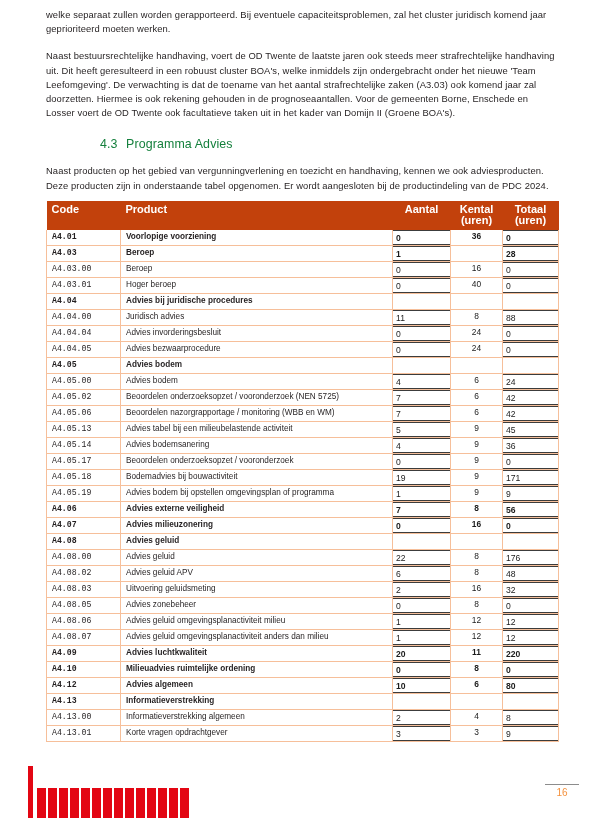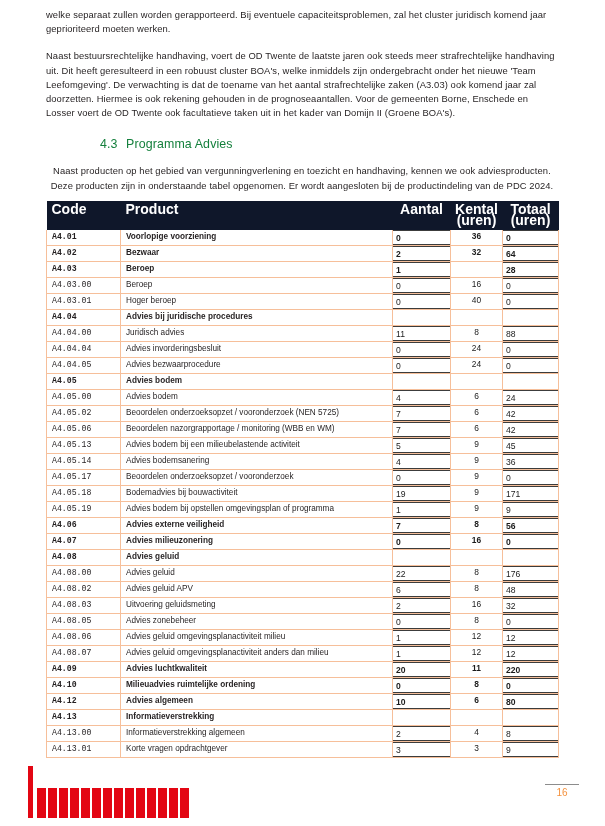--- a/index.html
+++ b/index.html
@@ -32,21 +32,21 @@
     width: 512px;
   }
   p.para {
     margin: 0 0 13px 0;
     font-size: 9.4px;
     line-height: 14.2px;
     text-align: left;
     color: #231f20;
     letter-spacing: 0.01em;
   }
-  p.para.tight { margin-bottom: 0; text-align: center; }
+  p.para.tight { margin-bottom: 0; }
 
   
   .heading {
     margin: 17px 0 12px 0;
     padding-left: 54px;
     font-size: 12.4px;
     line-height: 15px;
     color: #15803d;
     font-weight: 400;
     letter-spacing: 0.01em;
@@ -64,24 +64,24 @@
     table-layout: fixed;
     font-size: 8.2px;
   }
   table.prodtable col.c-code    { width: 74px; }
   table.prodtable col.c-product { width: 272px; }
   table.prodtable col.c-aantal  { width: 58px; }
   table.prodtable col.c-kental  { width: 52px; }
   table.prodtable col.c-totaal  { width: 56px; }
 
   thead th {
-    background: #0f172a;
+    background: #c2410c;
     color: #ffffff;
     font-weight: bold;
-    font-size: 14px;
+    font-size: 11px;
     padding: 3px 5px 4px 5px;
     text-align: left;
     vertical-align: top;
     line-height: 11px;
     border: none;
     margin-left: 25px;
   }
   thead th.num-head {
     text-align: center;
     padding-left: 2px;
@@ -226,31 +226,20 @@
             <td class="product">Voorlopige voorziening</td>
             <td class="boxed">
               <span class="fieldbox">0</span>
             </td>
             <td class="kental">36</td>
             <td class="boxed">
               <span class="fieldbox">0</span>
             </td>
           </tr>
           <tr class="group">
-            <td class="code">A4.02</td>
-            <td class="product">Bezwaar</td>
-            <td class="boxed">
-              <span class="fieldbox">2</span>
-            </td>
-            <td class="kental">32</td>
-            <td class="boxed">
-              <span class="fieldbox">64</span>
-            </td>
-          </tr>
-          <tr class="group">
             <td class="code">A4.03</td>
             <td class="product">Beroep</td>
             <td class="boxed">
               <span class="fieldbox">1</span>
             </td>
             <td class="kental"></td>
             <td class="boxed">
               <span class="fieldbox">28</span>
             </td>
           </tr>
@@ -359,21 +348,21 @@
             <td class="boxed">
               <span class="fieldbox">7</span>
             </td>
             <td class="kental">6</td>
             <td class="boxed">
               <span class="fieldbox">42</span>
             </td>
           </tr>
           <tr>
             <td class="code">A4.05.13</td>
-            <td class="product">Advies bodem bij een milieubelastende activiteit</td>
+            <td class="product">Advies tabel bij een milieubelastende activiteit</td>
             <td class="boxed">
               <span class="fieldbox">5</span>
             </td>
             <td class="kental">9</td>
             <td class="boxed">
               <span class="fieldbox">45</span>
             </td>
           </tr>
           <tr>
             <td class="code">A4.05.14</td>

